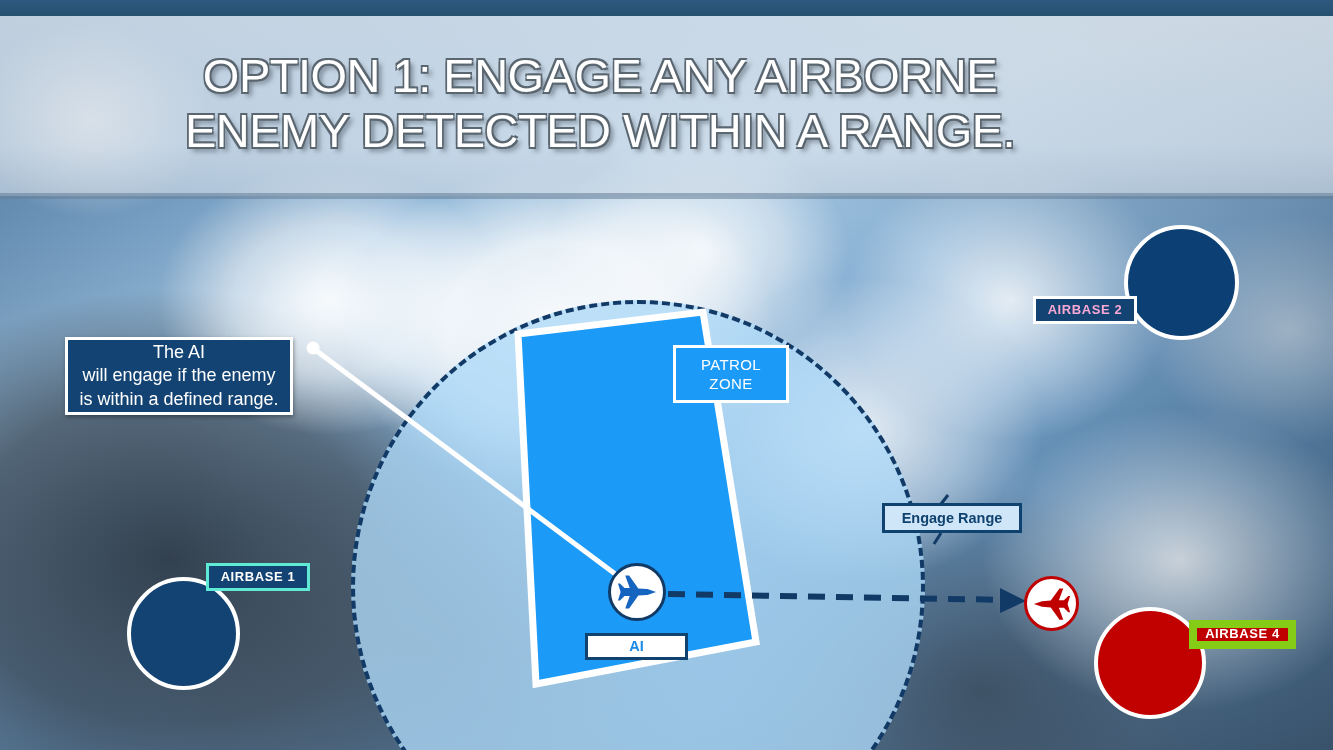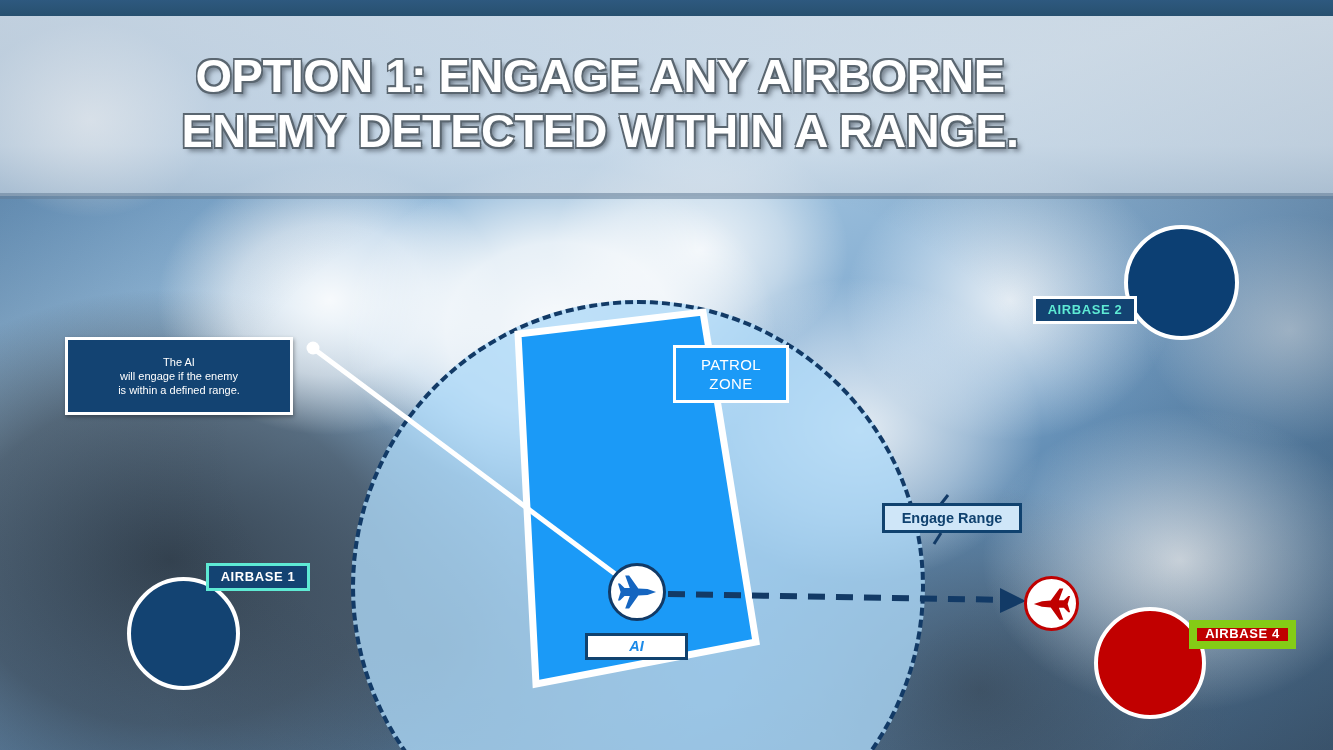--- a/index.html
+++ b/index.html
@@ -63,21 +63,21 @@
     width: 1333px; height: 6px;
     background: rgba(100,126,152,0.55);
   }
   .slide-title {
     position: absolute;
     left: 0; top: 48px;
     width: 1200px;
     text-align: center;
     color: #ffffff;
     font-size: 47px;
-    font-weight: bold;
+    font-weight: normal;
     line-height: 1.18;
     letter-spacing: -0.5px;
     text-shadow:
       -1.6px -1.6px 0 #5a6670,
        1.6px -1.6px 0 #5a6670,
       -1.6px  1.6px 0 #5a6670,
        1.6px  1.6px 0 #5a6670,
        4px 4px 5px rgba(40,50,60,0.55);
     white-space: pre-line;
   }
@@ -110,21 +110,21 @@
     text-align: center;
     line-height: 1.28;
     white-space: pre-line;
   }
   .callout-ai-note {
     left: 65px; top: 337px;
     width: 228px; height: 78px;
     background: #134372;
     border: 3px solid #ffffff;
     color: #ffffff;
-    font-size: 11px;
+    font-size: 18px;
     box-shadow: 1px 2px 4px rgba(0,0,0,0.35);
   }
   .lbl-patrol {
     left: 673px; top: 345px;
     width: 116px; height: 58px;
     background: #1b9af7;
     border: 3px solid #ffffff;
     color: #ffffff;
     font-size: 15px;
     font-weight: 400;
@@ -140,38 +140,37 @@
     font-weight: 600;
   }
   .lbl-ai {
     left: 585px; top: 633px;
     width: 103px; height: 27px;
     background: #ffffff;
     border: 3px solid #10426f;
     color: #1b8ae8;
     font-size: 14.5px;
     font-weight: 600;
-    font-style: italic;
   }
   .lbl-airbase1 {
     left: 206px; top: 563px;
     width: 104px; height: 28px;
     background: #134372;
     border: 3px solid #5eead4;
     color: #ffffff;
     font-size: 13px;
     font-weight: bold;
     letter-spacing: 0.6px;
   }
   .lbl-airbase2 {
     left: 1033px; top: 296px;
     width: 104px; height: 28px;
     background: #134372;
     border: 3px solid #ffffff;
-    color: #5eead4;
+    color: #f9a8d4;
     font-size: 13px;
     font-weight: bold;
     letter-spacing: 0.6px;
   }
   .lbl-airbase4 {
     left: 1189px; top: 620px;
     width: 107px; height: 29px;
     background: #c00000;
     border: 8px solid #84cc16;
     color: #ffffff;

